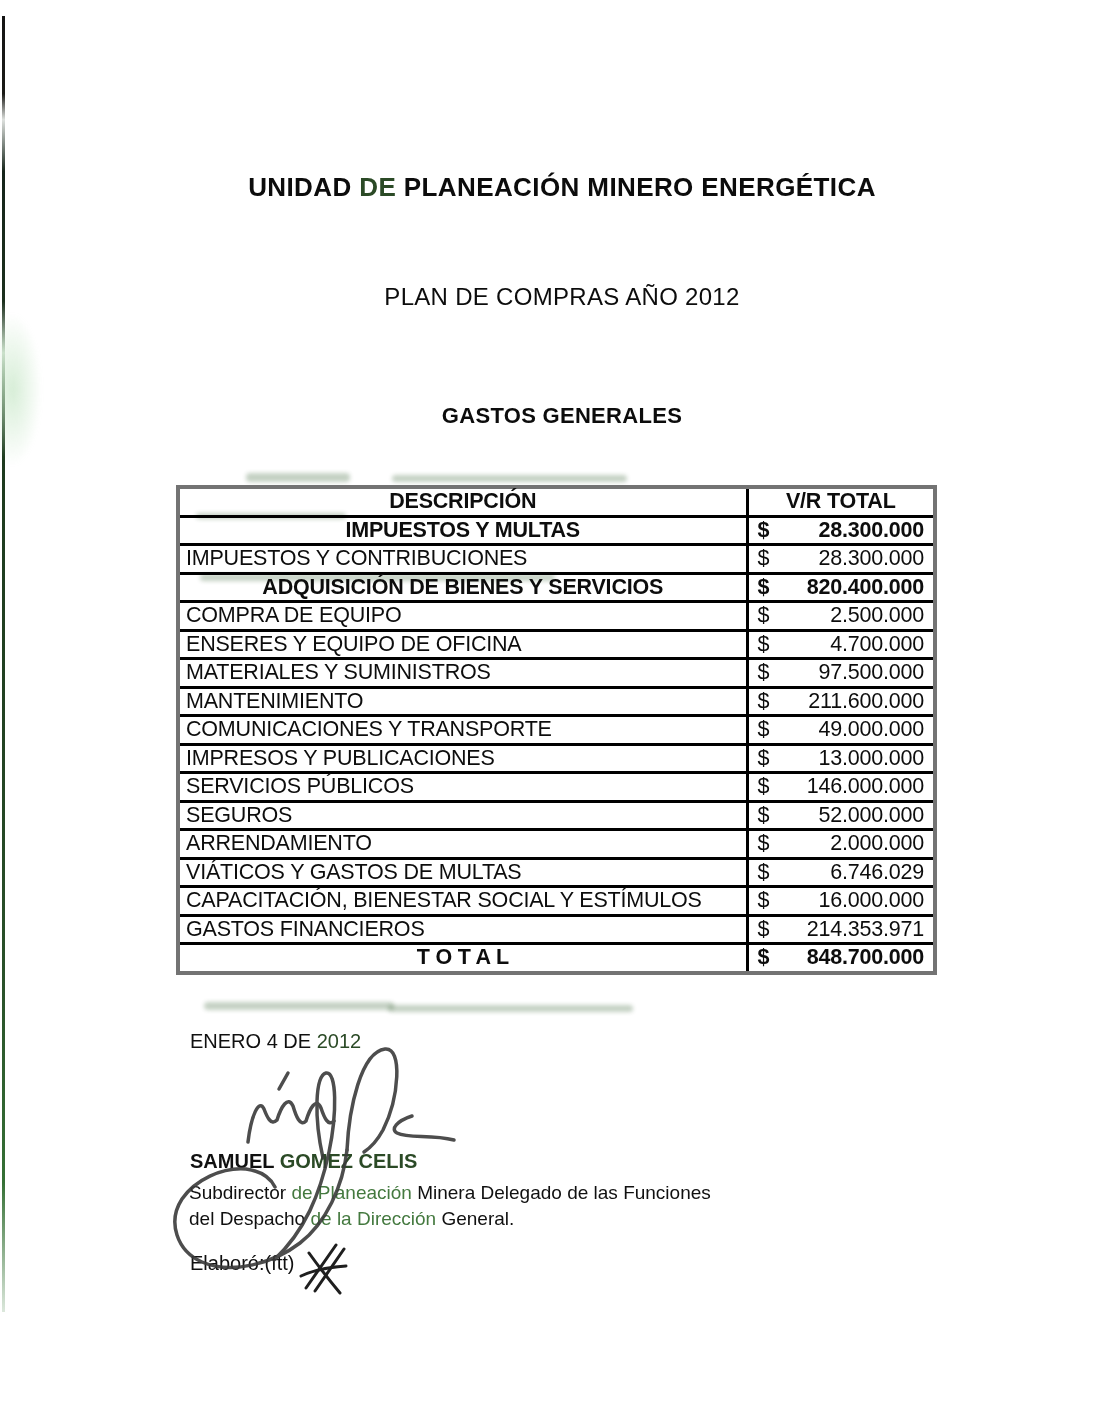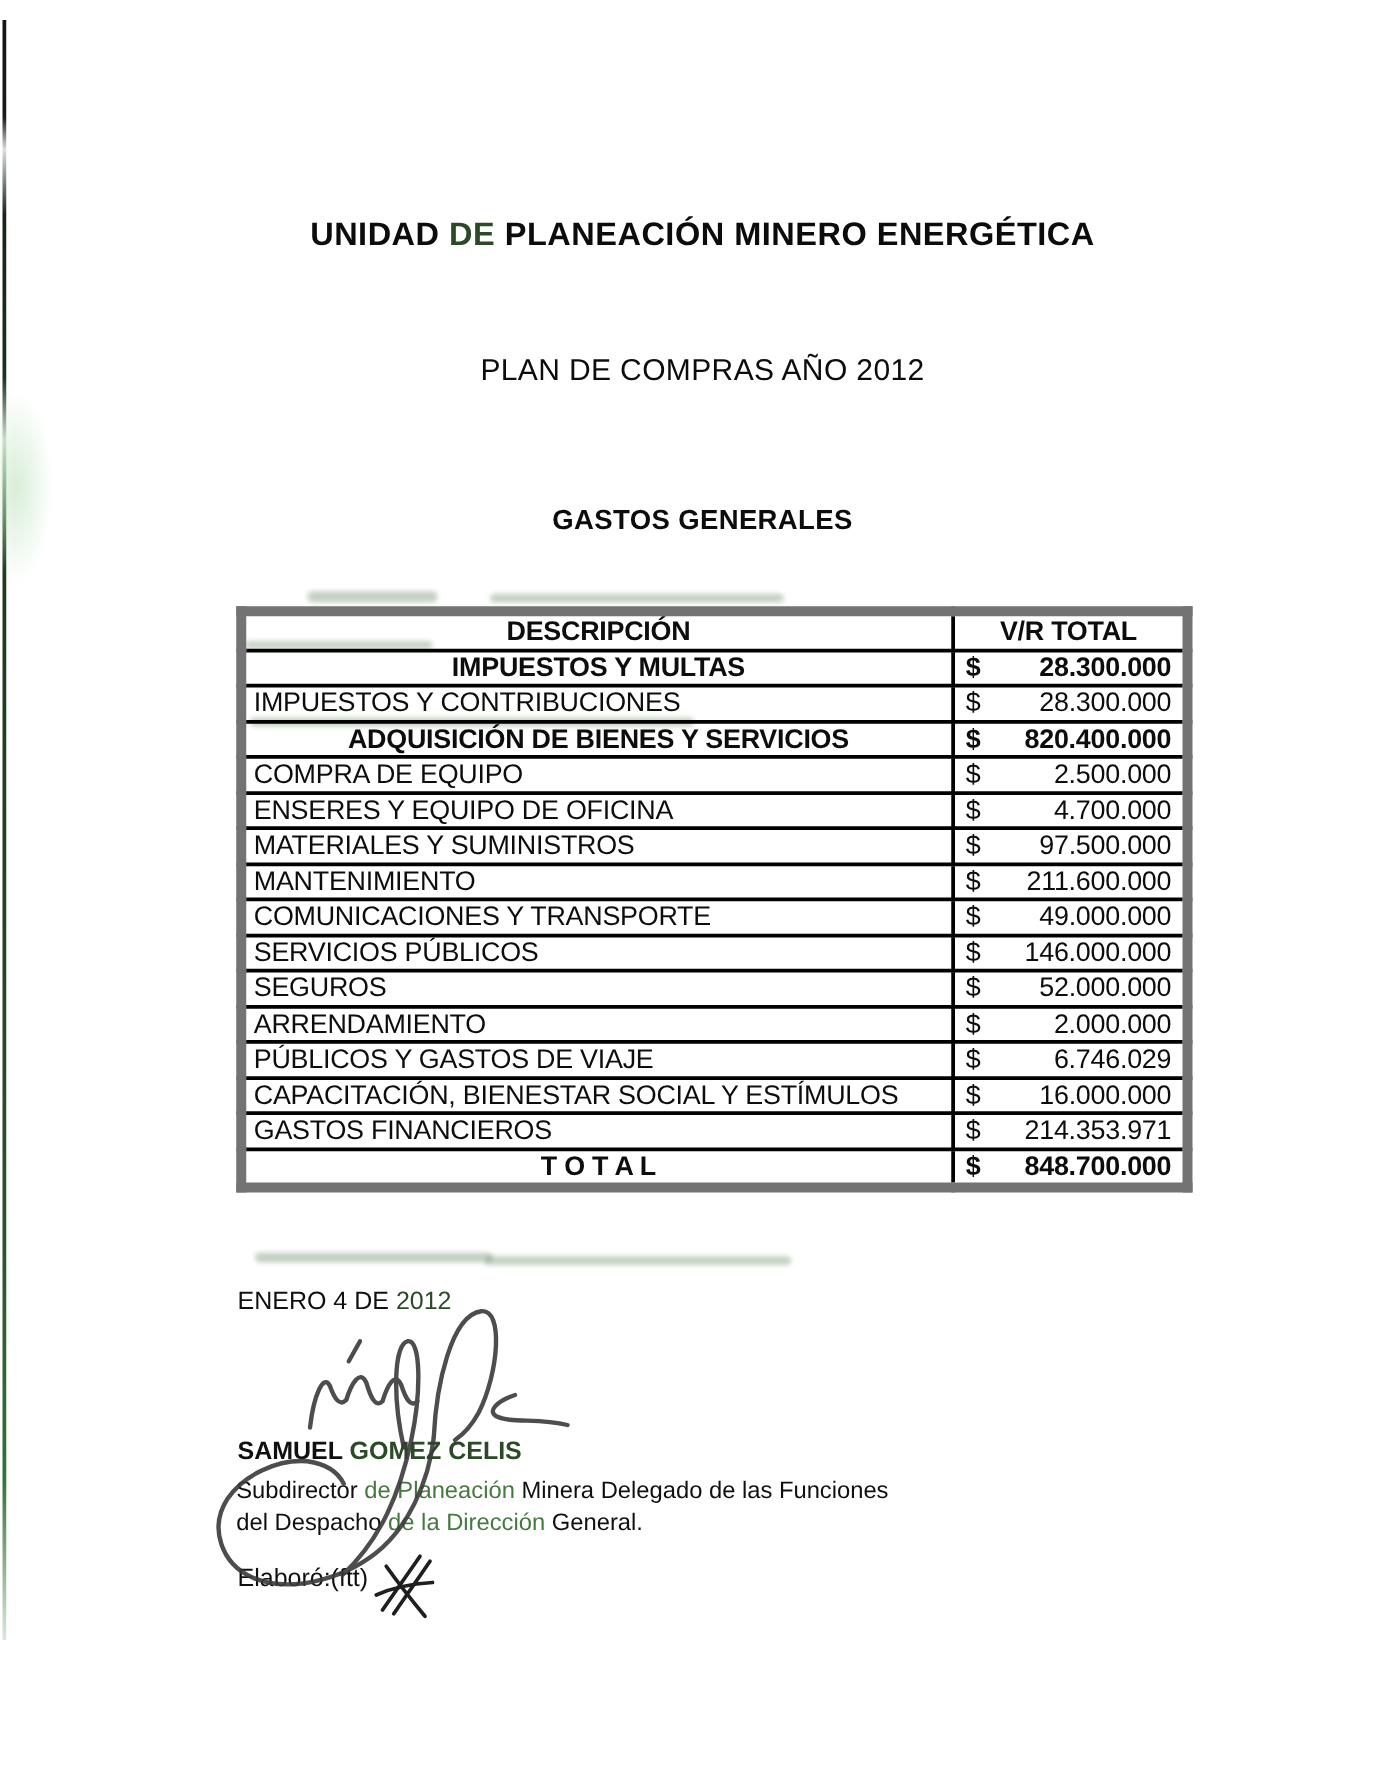--- a/index.html
+++ b/index.html
@@ -22,22 +22,22 @@
   .s5{left:204px;top:1002px;width:190px;height:8px;}
   .s6{left:388px;top:1005px;width:245px;height:7px;}
 
   
   .centered{position:absolute;left:18px;width:1088px;text-align:center;margin:0;color:#0c0c0c;}
   .title{top:172px;font-size:26px;font-weight:bold;letter-spacing:0.4px;}
   .subtitle{top:283px;font-size:24px;font-weight:normal;letter-spacing:0.3px;}
   .section-title{top:403px;font-size:22px;font-weight:bold;letter-spacing:0.3px;text-align:center;}
 
   
-  table.expense{position:absolute;left:189px;top:485px;width:757px;
-    border-collapse:collapse;table-layout:fixed;border:8px solid #737373;}
+  table.expense{position:absolute;left:176px;top:485px;width:757px;
+    border-collapse:collapse;table-layout:fixed;border:4px solid #737373;}
   col.c1{width:569px;} col.c2{width:188px;}
   th,td{border:3px solid #000;height:25.5px;padding:0;font-size:21.5px;
     color:#0d0d0d;white-space:nowrap;overflow:visible;letter-spacing:-0.2px;}
   th{font-weight:bold;text-align:center;}
   td.desc{text-align:left;padding-left:6px;}
   td.val{position:relative;text-align:right;padding-right:9px;}
   td.val .cur{position:absolute;left:9px;}
   tr.section td, tr.total td{font-weight:bold;}
   tr.section td.desc, tr.total td.desc{text-align:center;padding-left:0;}
 
@@ -112,33 +112,37 @@
     </tr>
         <tr class="item">
       <td class="desc">MANTENIMIENTO</td>
       <td class="val"><span class="cur">$</span><span class="num">211.600.000</span></td>
     </tr>
         <tr class="item">
       <td class="desc">COMUNICACIONES Y TRANSPORTE</td>
       <td class="val"><span class="cur">$</span><span class="num">49.000.000</span></td>
     </tr>
         <tr class="item">
+      <td class="desc">IMPRESOS Y PUBLICACIONES</td>
+      <td class="val"><span class="cur">$</span><span class="num">13.000.000</span></td>
+    </tr>
+        <tr class="item">
       <td class="desc">SERVICIOS PÚBLICOS</td>
       <td class="val"><span class="cur">$</span><span class="num">146.000.000</span></td>
     </tr>
         <tr class="item">
       <td class="desc">SEGUROS</td>
       <td class="val"><span class="cur">$</span><span class="num">52.000.000</span></td>
     </tr>
         <tr class="item">
       <td class="desc">ARRENDAMIENTO</td>
       <td class="val"><span class="cur">$</span><span class="num">2.000.000</span></td>
     </tr>
         <tr class="item">
-      <td class="desc">PÚBLICOS Y GASTOS DE VIAJE</td>
+      <td class="desc">VIÁTICOS Y GASTOS DE MULTAS</td>
       <td class="val"><span class="cur">$</span><span class="num">6.746.029</span></td>
     </tr>
         <tr class="item">
       <td class="desc">CAPACITACIÓN, BIENESTAR SOCIAL Y ESTÍMULOS</td>
       <td class="val"><span class="cur">$</span><span class="num">16.000.000</span></td>
     </tr>
         <tr class="item">
       <td class="desc">GASTOS FINANCIEROS</td>
       <td class="val"><span class="cur">$</span><span class="num">214.353.971</span></td>
     </tr>

